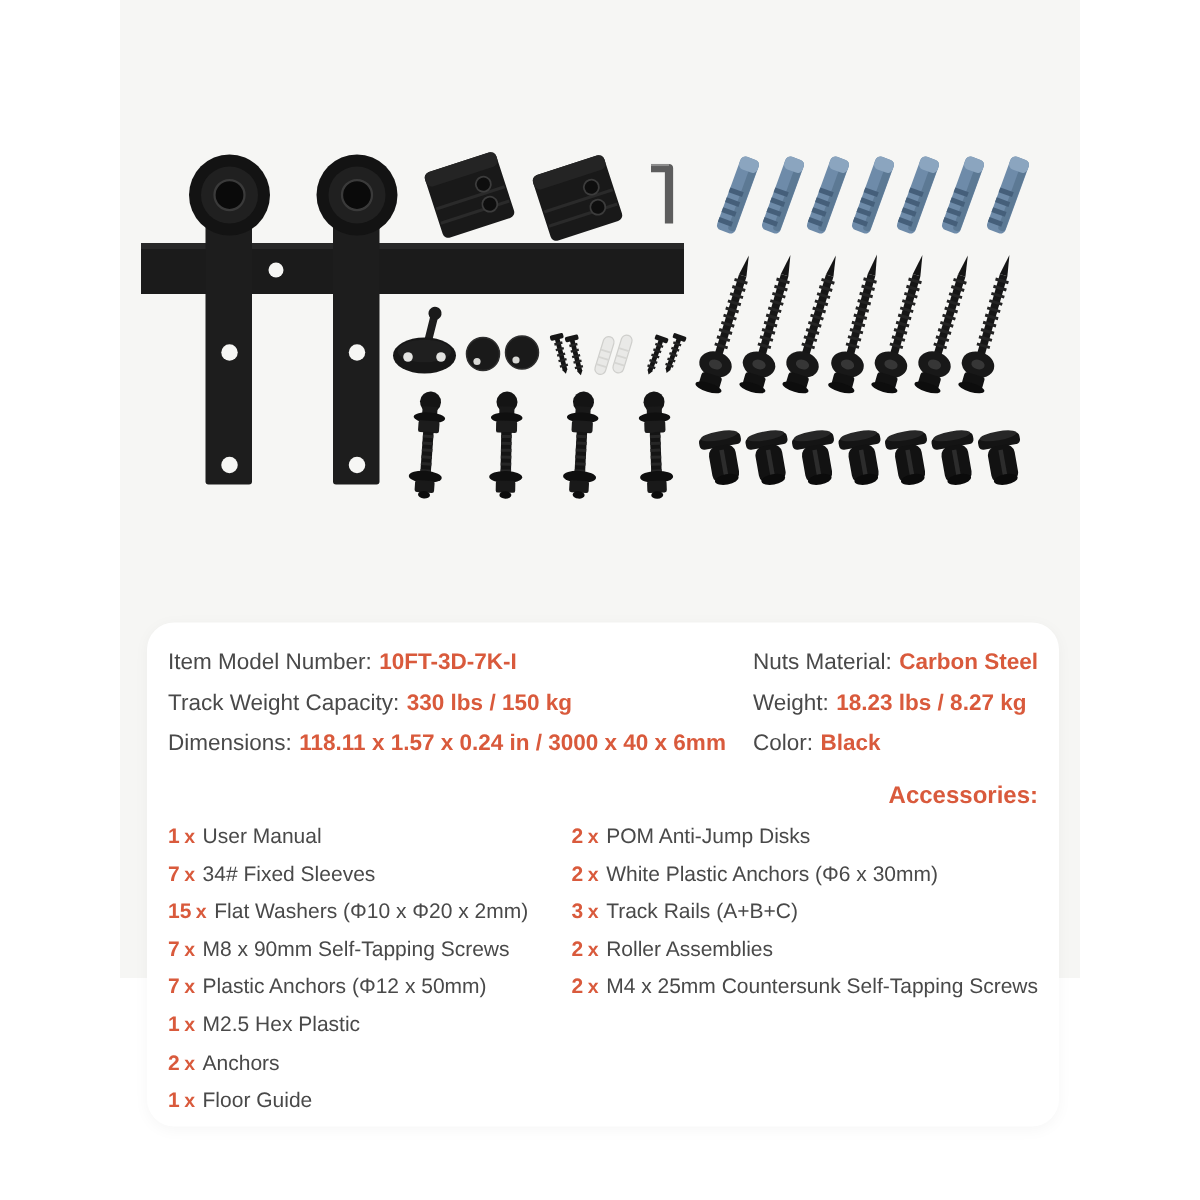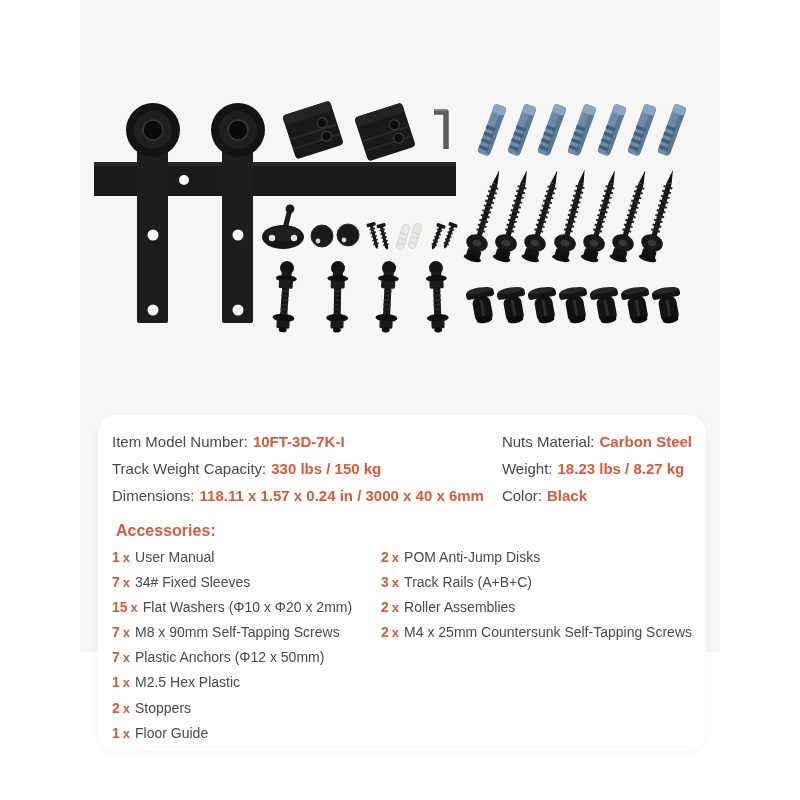--- a/index.html
+++ b/index.html
@@ -25,21 +25,21 @@
   }
   .specs { display:flex; }
   .spec-col-left { width:393px; }
   .spec-col-right { flex:1; }
   .spec-line { font-size:15px; line-height:27px; color:#494949; white-space:nowrap; }
   .spec-label { margin-right:5px; }
   .spec-value { color:#d95a3c; font-weight:bold; }
   .acc-heading {
     margin-top:10px; padding-left:4px;
     font-size:16px; line-height:23px;
-    font-weight:bold; color:#d95a3c;
+    font-weight:bold; color:#d95a3c;text-align:right;
   }
   .acc-cols { display:flex; margin-top:3px; }
   .acc-col-left { width:270px; }
   .acc-col-right { flex:1; }
   .acc-row { font-size:14px; line-height:25.1px; color:#494949; white-space:nowrap; }
   .qty { color:#d95a3c; font-weight:bold; }
   .qx  { color:#d95a3c; font-weight:bold; font-size:13px; margin:0 5px 0 3px; }
 </style>
 </head>
 <body>
@@ -237,25 +237,26 @@
     <div class="acc-heading">Accessories:</div>
 
     <div class="acc-cols">
       <div class="acc-col-left">
         <div class="acc-row"><span class="qty">1</span><span class="qx">x</span><span>User Manual</span></div>
         <div class="acc-row"><span class="qty">7</span><span class="qx">x</span><span>34# Fixed Sleeves</span></div>
         <div class="acc-row"><span class="qty">15</span><span class="qx">x</span><span>Flat Washers (Φ10 x Φ20 x 2mm)</span></div>
         <div class="acc-row"><span class="qty">7</span><span class="qx">x</span><span>M8 x 90mm Self-Tapping Screws</span></div>
         <div class="acc-row"><span class="qty">7</span><span class="qx">x</span><span>Plastic Anchors (Φ12 x 50mm)</span></div>
         <div class="acc-row"><span class="qty">1</span><span class="qx">x</span><span>M2.5 Hex Plastic</span></div>
-        <div class="acc-row"><span class="qty">2</span><span class="qx">x</span><span>Stoppers</span></div>
+        <div class="acc-row"><span class="qty">2</span><span class="qx">x</span><span>Anchors</span></div>
         <div class="acc-row"><span class="qty">1</span><span class="qx">x</span><span>Floor Guide</span></div>
       </div>
       <div class="acc-col-right">
         <div class="acc-row"><span class="qty">2</span><span class="qx">x</span><span>POM Anti-Jump Disks</span></div>
+        <div class="acc-row"><span class="qty">2</span><span class="qx">x</span><span>White Plastic Anchors (Φ6 x 30mm)</span></div>
         <div class="acc-row"><span class="qty">3</span><span class="qx">x</span><span>Track Rails (A+B+C)</span></div>
         <div class="acc-row"><span class="qty">2</span><span class="qx">x</span><span>Roller Assemblies</span></div>
         <div class="acc-row"><span class="qty">2</span><span class="qx">x</span><span>M4 x 25mm Countersunk Self-Tapping Screws</span></div>
       </div>
     </div>
 
   </div>
 </div>
 
 </body></html>

